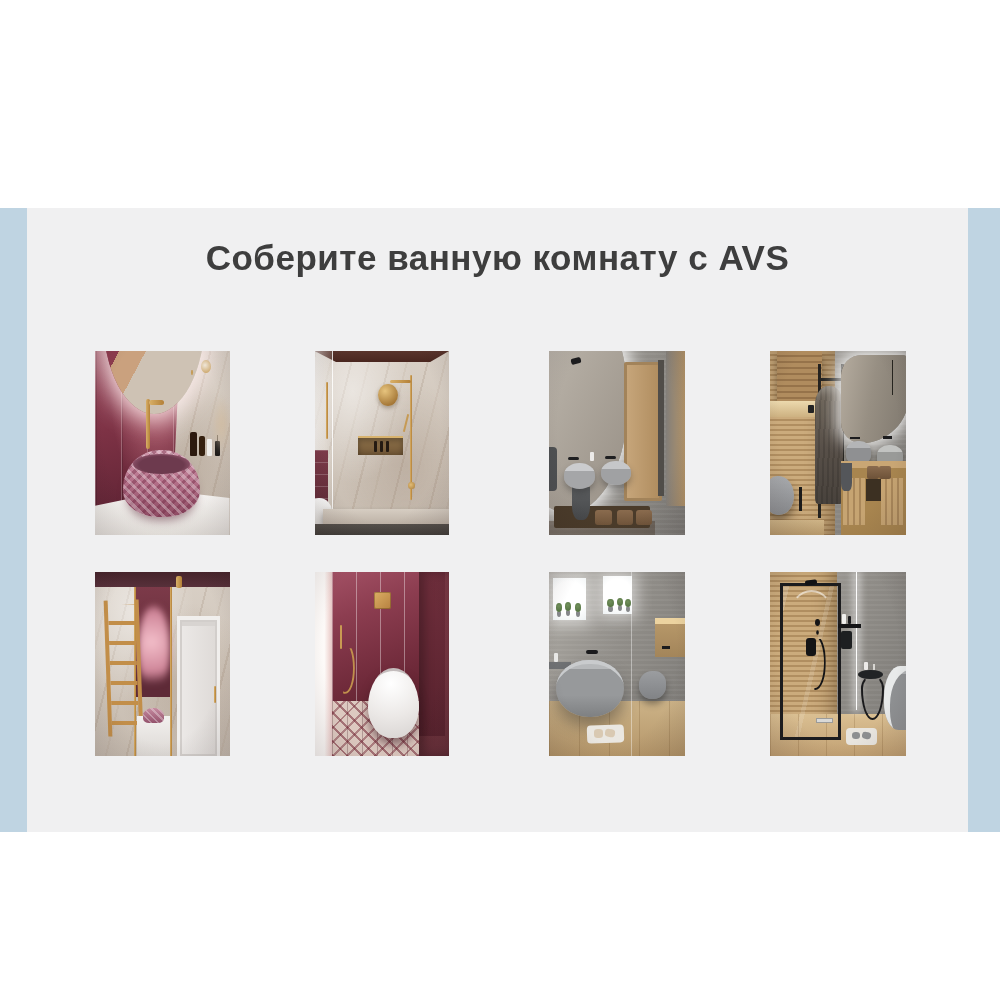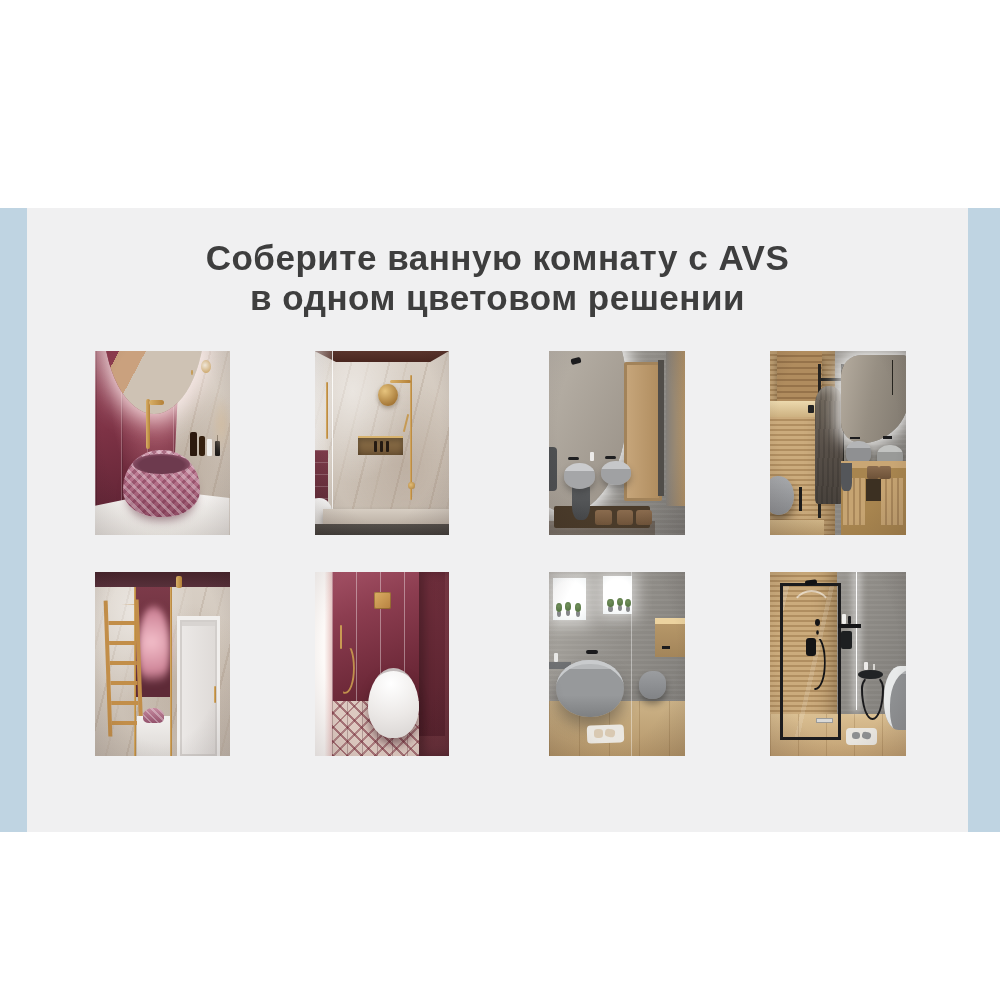--- a/index.html
+++ b/index.html
@@ -253,21 +253,20 @@
   .p8-drain{left:34%;top:79.5%;width:11%;height:1.6%;background:#d9d9d7;border:1px solid #9b9b99;}
 </style>
 </head>
 <body>
 
 <div class="page">
   <div class="band"></div>
   <div class="card">
     <h1 class="title">
       <span>Соберите ванную комнату с AVS</span>
-      <span>в одном цветовом решении</span>
     </h1>
 
     <div class="collage cl">
 
       <figure class="ph marble">
         <div class="el bdtiles p1-wall"></div>
         <div class="el p1-mirror"></div>
         <div class="el p1-sconce"></div>
         <div class="el gold p1-faucet"></div>
         <div class="el gold p1-spout"></div>

